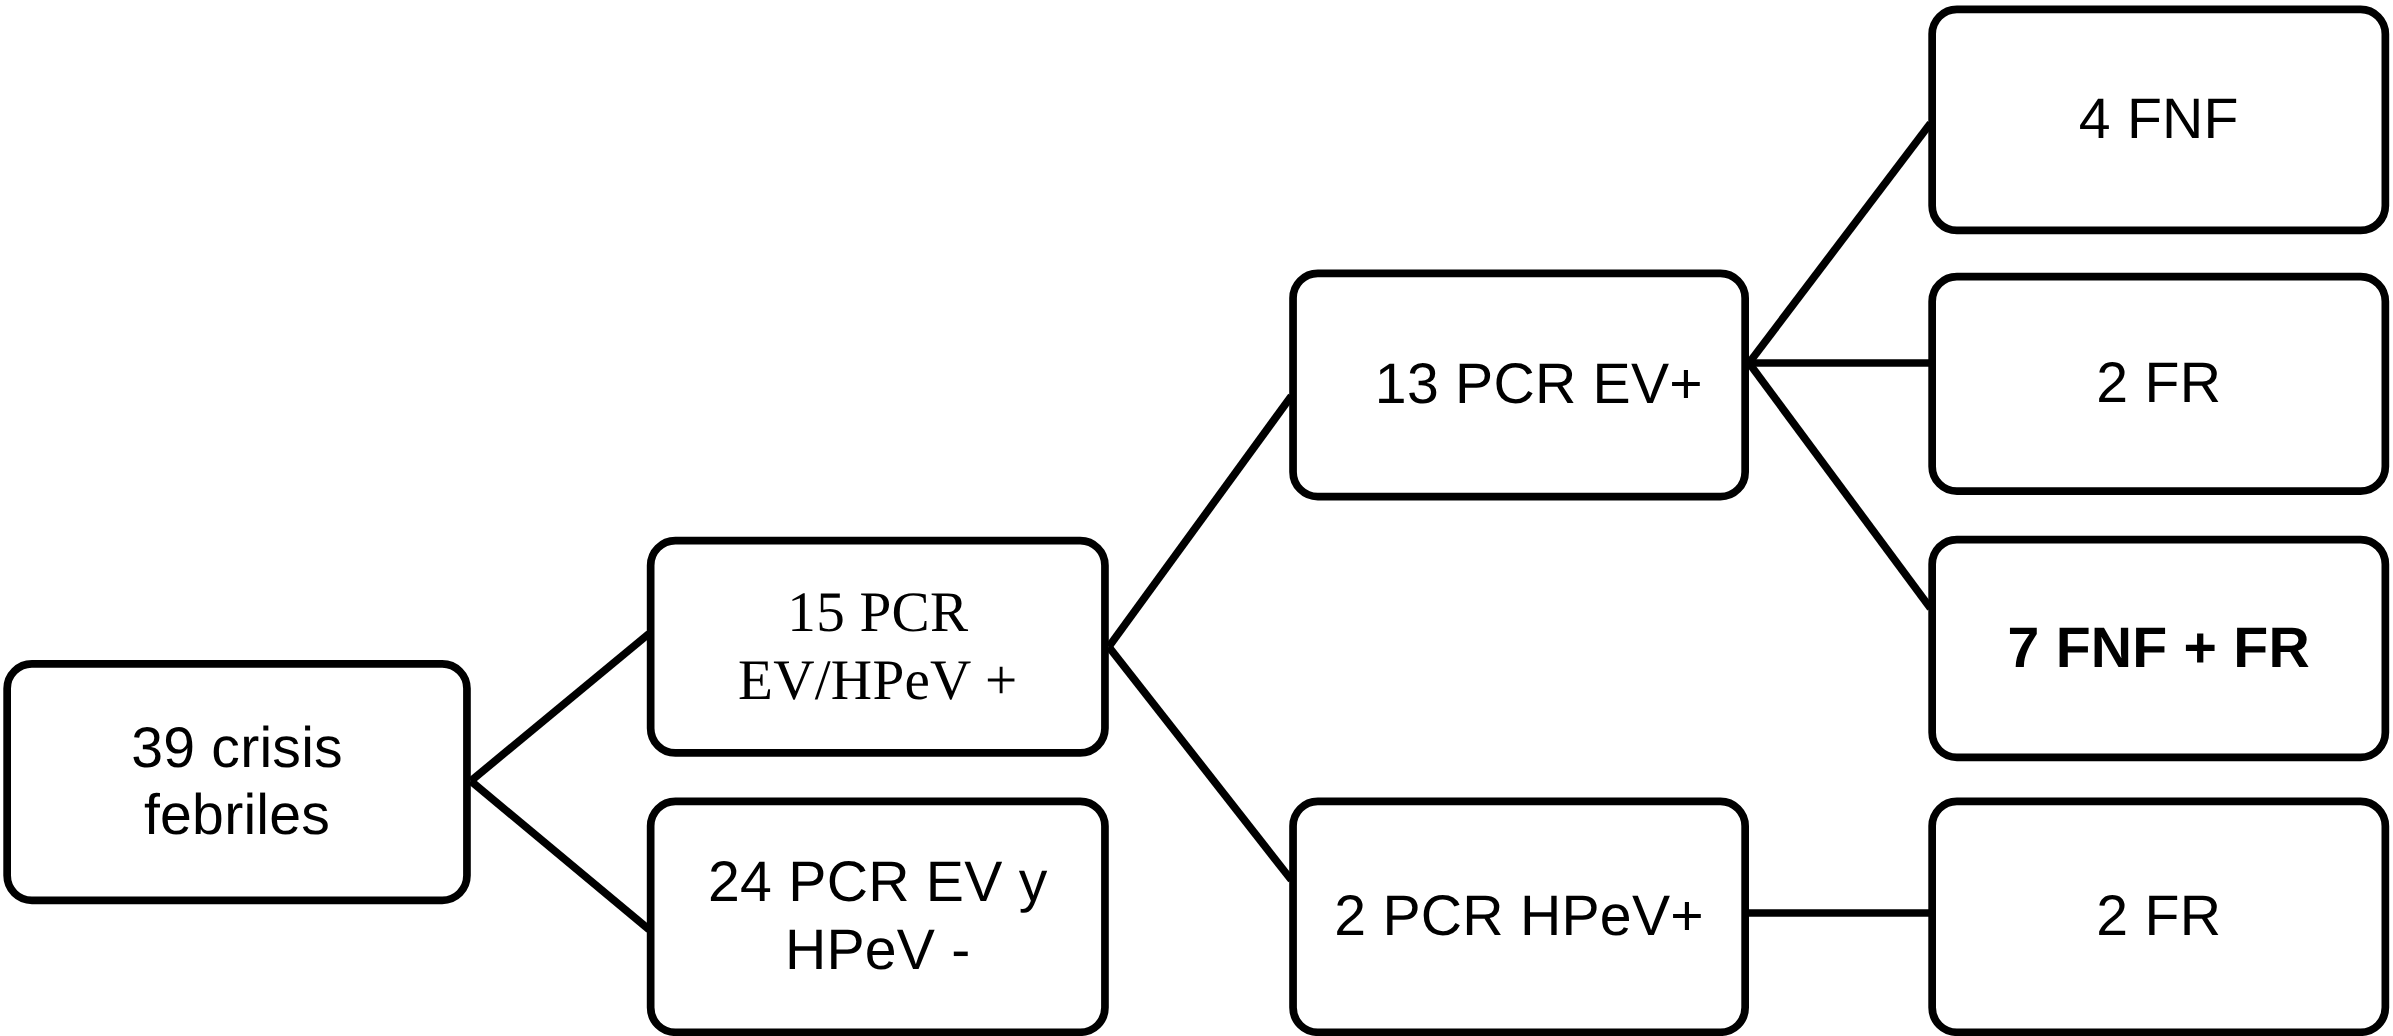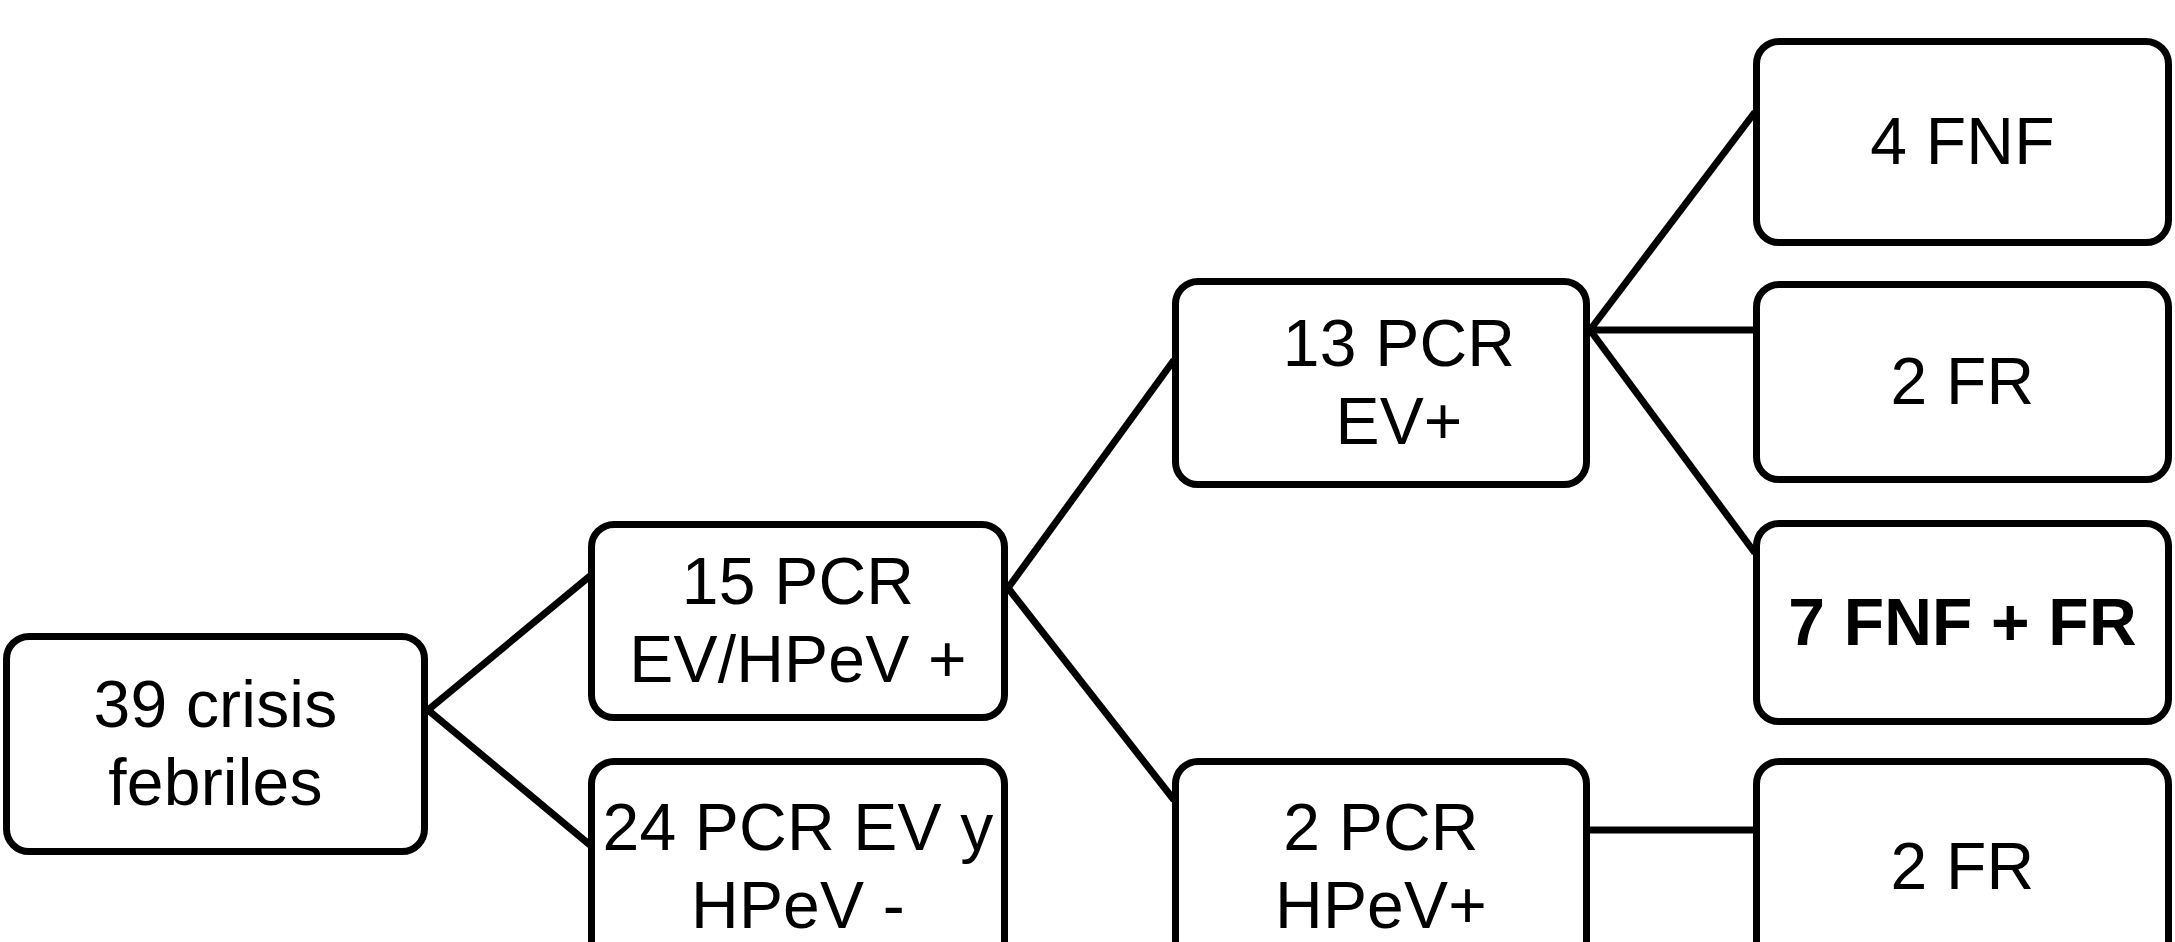--- a/index.html
+++ b/index.html
@@ -28,26 +28,25 @@
     position: absolute;
     box-sizing: border-box;
     background: #ffffff;
     border: 7px solid #000000;
     border-radius: 26px;
     display: flex;
     align-items: center;
     justify-content: center;
     text-align: center;
     color: #000000;
-    font-size: 66px;
+    font-size: 52px;
     line-height: 1.18;
     letter-spacing: 0.2px;
     white-space: pre-line;
     z-index: 2;
-    margin-top: 33px;
   }
 </style>
 </head>
 <body>
 
 <div id="stage">
 
   <svg id="connectors" viewBox="0 0 2175 942" preserveAspectRatio="none" xmlns="http://www.w3.org/2000/svg">
       <line x1="428" y1="710" x2="590" y2="576" stroke="#000000" stroke-width="7" stroke-linecap="butt"></line>
       <line x1="428" y1="710" x2="590" y2="845" stroke="#000000" stroke-width="7" stroke-linecap="butt"></line>
@@ -55,21 +54,21 @@
       <line x1="1008" y1="588" x2="1174" y2="800" stroke="#000000" stroke-width="7" stroke-linecap="butt"></line>
       <line x1="1590" y1="330" x2="1755" y2="112" stroke="#000000" stroke-width="7" stroke-linecap="butt"></line>
       <line x1="1590" y1="330" x2="1755" y2="330" stroke="#000000" stroke-width="7" stroke-linecap="butt"></line>
       <line x1="1590" y1="330" x2="1755" y2="553" stroke="#000000" stroke-width="7" stroke-linecap="butt"></line>
       <line x1="1590" y1="830" x2="1755" y2="830" stroke="#000000" stroke-width="7" stroke-linecap="butt"></line>
     </svg>
 
   <div id="nodes">
       <div class="node" style="left: 3px; top: 600px; width: 425px; height: 222px;"><span>39 crisis
 febriles</span></div>
-      <div class="node" style="left: 588px; top: 488px; width: 420px; height: 200px;"><span>15 PCR
+      <div class="node" style="left: 588px; top: 488px; width: 420px; height: 200px; font-family: Liberation Serif, serif;"><span>15 PCR
 EV/HPeV +</span></div>
       <div class="node" style="left: 588px; top: 725px; width: 420px; height: 217px; text-align: center;"><span>24 PCR EV y
 HPeV -</span></div>
       <div class="node" style="left: 1172px; top: 245px; width: 418px; height: 210px; padding-left: 36px;"><span>13 PCR EV+</span></div>
       <div class="node" style="left: 1172px; top: 725px; width: 418px; height: 217px;"><span>2 PCR HPeV+</span></div>
       <div class="node" style="left: 1753px; top: 5px; width: 419px; height: 208px;"><span>4 FNF</span></div>
       <div class="node" style="left: 1753px; top: 248px; width: 419px; height: 202px;"><span>2 FR</span></div>
       <div class="node" style="left: 1753px; top: 487px; width: 419px; height: 205px; font-weight: bold;"><span>7 FNF + FR</span></div>
       <div class="node" style="left: 1753px; top: 725px; width: 419px; height: 217px;"><span>2 FR</span></div>
     </div>

